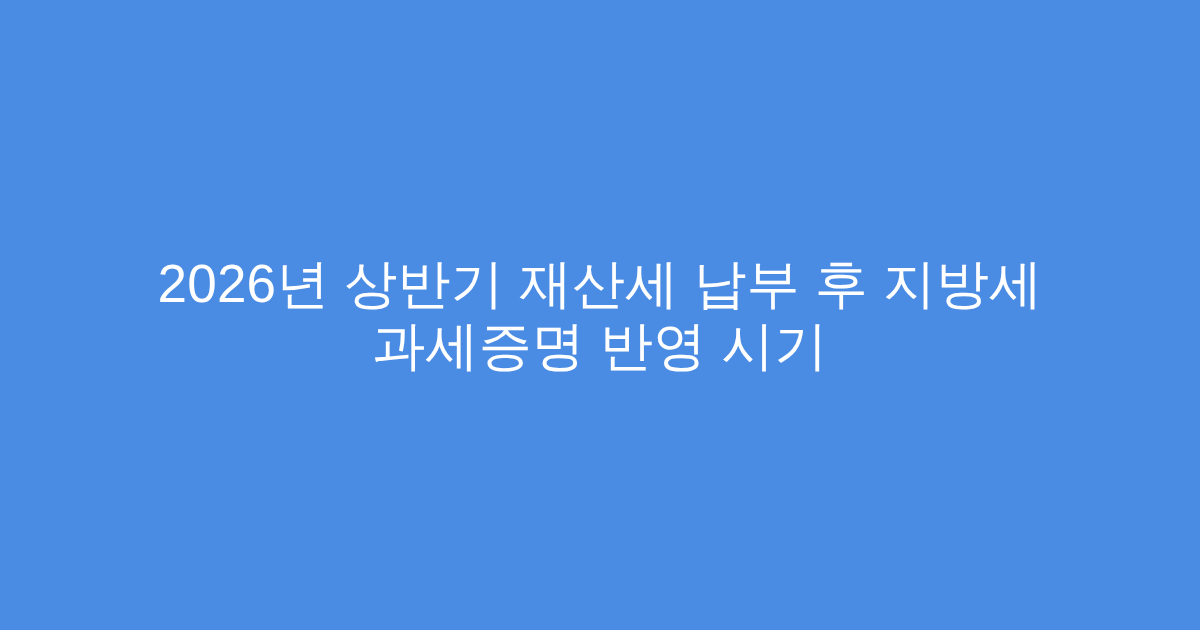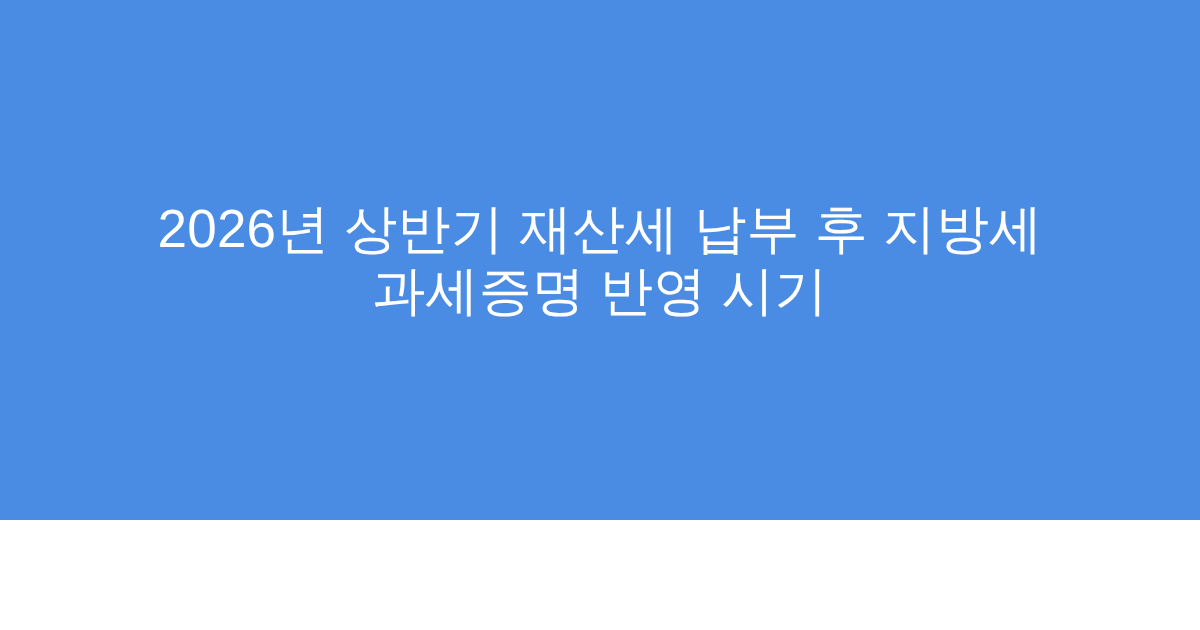--- a/index.html
+++ b/index.html
@@ -12,21 +12,21 @@
     width: 1200px;
     height: 630px;
     overflow: hidden;
     font-family: "Liberation Sans", "DejaVu Sans", sans-serif;
   }
 
   .og-card {
     position: relative;
     box-sizing: border-box;
     width: 1200px;
-    height: 520px;
+    height: 630px;
     background-color: #4a8ce3;
     display: flex;
     align-items: center;
     justify-content: center;
     padding: 0 90px;
   }
 
   .og-card__inner {
     width: 100%;
     display: block;

